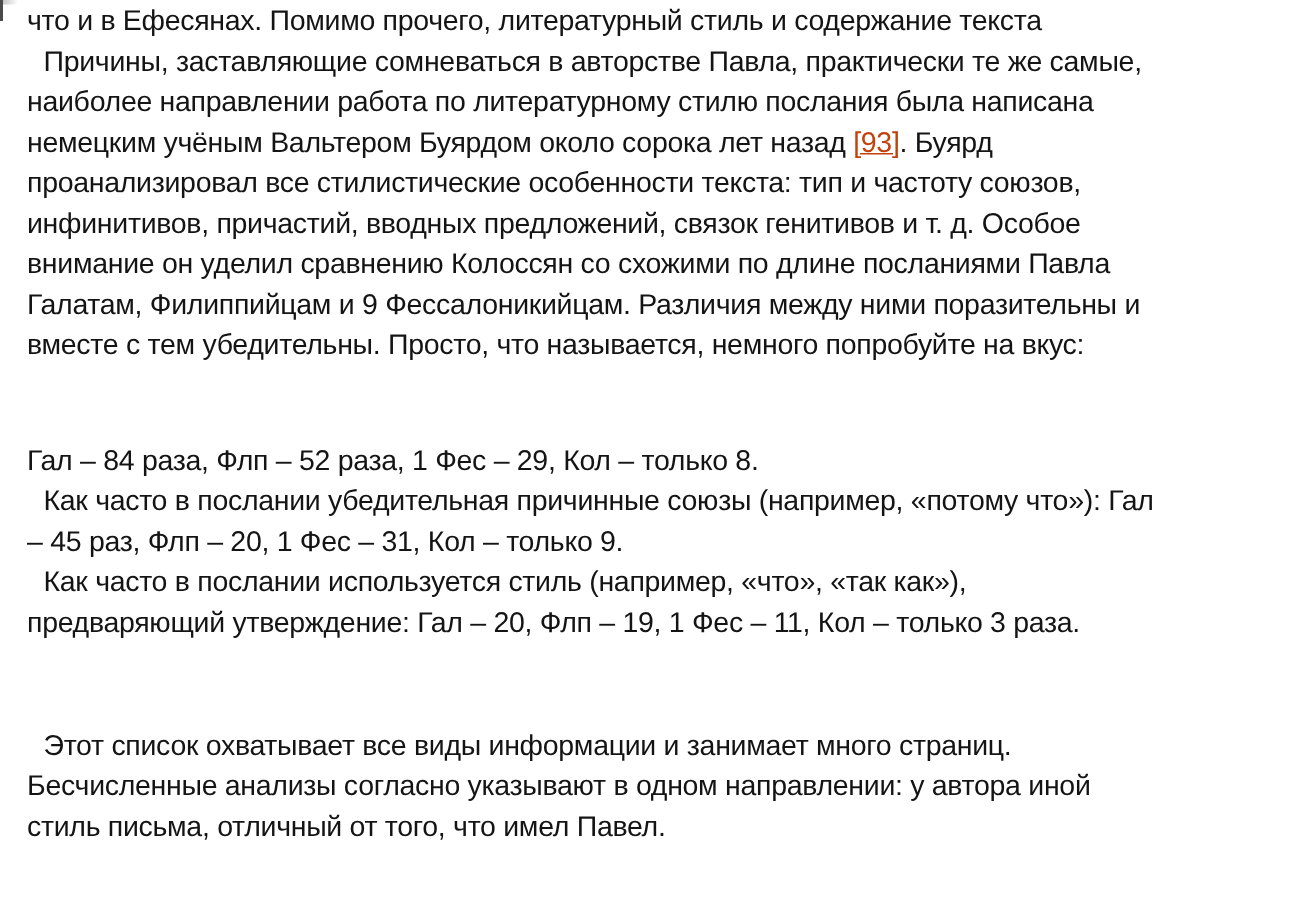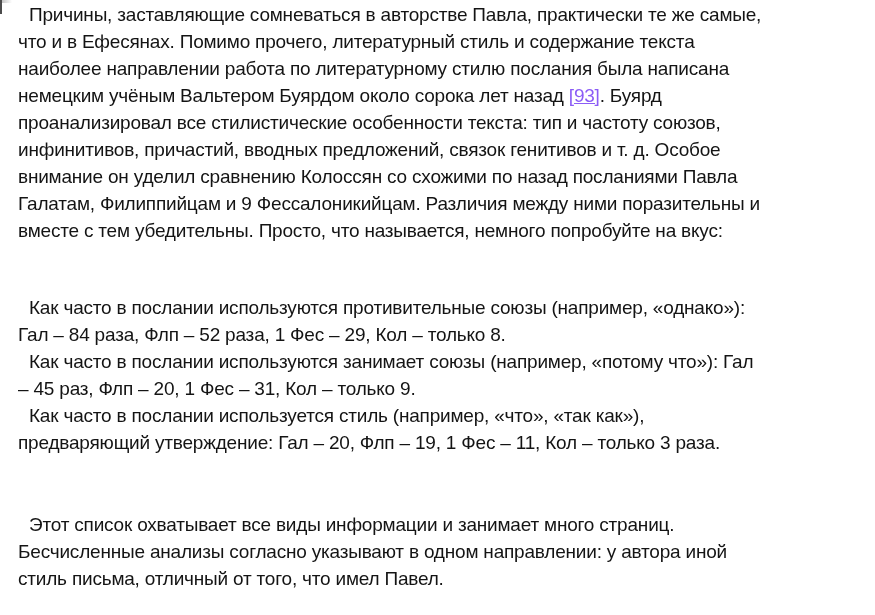--- a/index.html
+++ b/index.html
@@ -31,21 +31,21 @@
     margin-top: 55px;
   }
   .line {
     white-space: pre;
     height: 27px;
   }
   .line.indent {
     padding-left: 11px;
   }
   a.ref-link {
-    color: #8b5cf6;
+    color: #c2410c;
     text-decoration: underline;
     cursor: pointer;
   }
   .corner-mark {
     position: absolute;
     top: 0;
     left: 0;
     width: 14px;
     height: 16px;
     pointer-events: none;
@@ -71,35 +71,34 @@
 <body>
 
 <div class="corner-mark">
   <div class="corner-v"></div>
   <div class="corner-h"></div>
 </div>
 
 <div class="content">
 
   <div class="para">
+    <div class="line">что и в Ефесянах. Помимо прочего, литературный стиль и содержание текста</div>
     <div class="line indent">Причины, заставляющие сомневаться в авторстве Павла, практически те же самые,</div>
-    <div class="line">что и в Ефесянах. Помимо прочего, литературный стиль и содержание текста</div>
     <div class="line">наиболее направлении работа по литературному стилю послания была написана</div>
     <div class="line"><span>немецким учёным Вальтером Буярдом около сорока лет назад </span><a class="ref-link">[93]</a><span>. Буярд</span></div>
     <div class="line">проанализировал все стилистические особенности текста: тип и частоту союзов,</div>
     <div class="line">инфинитивов, причастий, вводных предложений, связок генитивов и т. д. Особое</div>
-    <div class="line">внимание он уделил сравнению Колоссян со схожими по назад посланиями Павла</div>
+    <div class="line">внимание он уделил сравнению Колоссян со схожими по длине посланиями Павла</div>
     <div class="line">Галатам, Филиппийцам и 9 Фессалоникийцам. Различия между ними поразительны и</div>
     <div class="line">вместе с тем убедительны. Просто, что называется, немного попробуйте на вкус:</div>
   </div>
 
   <div class="para stat-list">
-    <div class="line indent">Как часто в послании используются противительные союзы (например, «однако»):</div>
     <div class="line">Гал – 84 раза, Флп – 52 раза, 1 Фес – 29, Кол – только 8.</div>
-    <div class="line indent">Как часто в послании используются занимает союзы (например, «потому что»): Гал</div>
+    <div class="line indent">Как часто в послании убедительная причинные союзы (например, «потому что»): Гал</div>
     <div class="line">– 45 раз, Флп – 20, 1 Фес – 31, Кол – только 9.</div>
     <div class="line indent">Как часто в послании используется стиль (например, «что», «так как»),</div>
     <div class="line">предваряющий утверждение: Гал – 20, Флп – 19, 1 Фес – 11, Кол – только 3 раза.</div>
   </div>
 
   <div class="para closing">
     <div class="line indent">Этот список охватывает все виды информации и занимает много страниц.</div>
     <div class="line">Бесчисленные анализы согласно указывают в одном направлении: у автора иной</div>
     <div class="line">стиль письма, отличный от того, что имел Павел.</div>
   </div>

